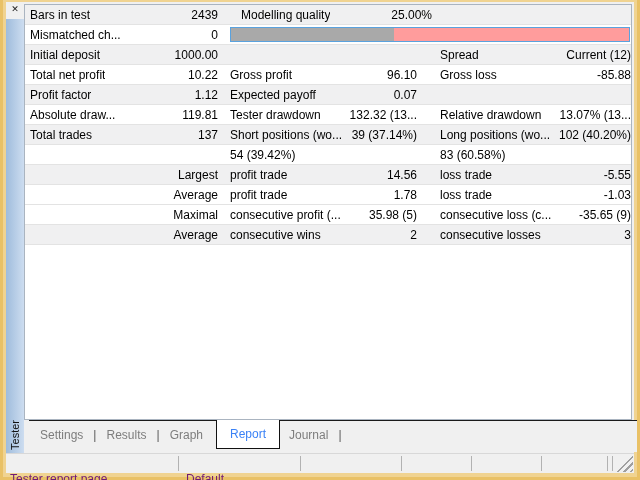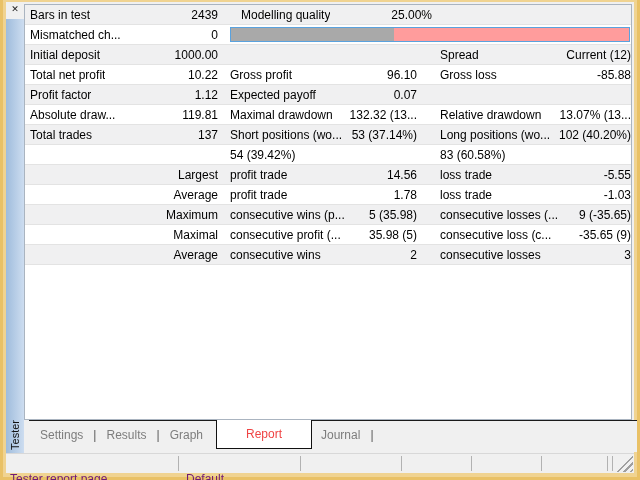--- a/index.html
+++ b/index.html
@@ -36,23 +36,23 @@
   .p3{width:214px;padding-left:23px;}
   .bar-outer{margin-left:12px;width:400px;height:15px;box-sizing:border-box;
     border:1px solid var(--bar-border,#5aa2de);display:flex;background:var(--bar-pink,#ff9c9c);}
   .bar-fill{height:100%;background:var(--bar-gray,#a9a9a9);}
 
   
   .tab-bar{position:absolute;left:23px;top:418px;width:608px;height:32px;box-sizing:border-box;
     background:#f0f0f0;border-top:1px solid #1a1a1a;display:flex;align-items:flex-start;}
   .tab{color:#7d7d7d;line-height:29px;padding:0 7px;cursor:pointer;white-space:nowrap;}
   .tab-sep{color:#5a5a5a;line-height:29px;margin:0 3px;}
-  .tab.active{position:relative;top:-1px;z-index:2;background:#fff;color:#ef4444;
+  .tab.active{position:relative;top:-1px;z-index:2;background:#fff;color:#3b82f6;
     border:1px solid #111;border-top:none;line-height:28px;height:29px;box-sizing:border-box;
-    padding:0 29px;margin-left:6px;margin-right:2px;}
+    padding:0 13px;margin-left:6px;margin-right:2px;}
   .tab:first-of-type{margin-left:4px;}
 
   
   .status-bar{position:absolute;left:0;right:0;bottom:0;height:20px;box-sizing:border-box;
     background:#f0f0f0;border-top:1px solid #d8d8d8;}
   .st-cell{position:absolute;top:16px;line-height:19px;white-space:nowrap;color:#701a75;}
   .st-sep{position:absolute;top:2px;bottom:2px;width:1px;background:#b2b2b2;}
   .grip{position:absolute;right:1px;bottom:1px;width:17px;height:17px;cursor:nwse-resize;
     background:repeating-linear-gradient(135deg,transparent 0 3px,#9f9f9f 3px 4.6px);
     clip-path:polygon(100% 0,100% 100%,0 100%);}
@@ -137,37 +137,37 @@
           <span class="val"></span>
         </div>
     </div>
 
     <div class="row">
       <div class="pair p1">
           <span class="lbl">Absolute draw...</span>
           <span class="val">119.81</span>
         </div>
       <div class="pair p2">
-          <span class="lbl">Maximal drawdown</span>
+          <span class="lbl">Tester drawdown</span>
           <span class="val">132.32 (13...</span>
         </div>
       <div class="pair p3">
           <span class="lbl">Relative drawdown</span>
           <span class="val">13.07% (13...</span>
         </div>
     </div>
 
     <div class="row alt">
       <div class="pair p1">
           <span class="lbl">Total trades</span>
           <span class="val">137</span>
         </div>
       <div class="pair p2">
           <span class="lbl">Short positions (wo...</span>
-          <span class="val">53 (37.14%)</span>
+          <span class="val">39 (37.14%)</span>
         </div>
       <div class="pair p3">
           <span class="lbl">Long positions (wo...</span>
           <span class="val">102 (40.20%)</span>
         </div>
     </div>
 
     <div class="row">
       <div class="pair p1">
           <span class="lbl"></span>
@@ -204,34 +204,20 @@
       <div class="pair p2">
           <span class="lbl">profit trade</span>
           <span class="val">1.78</span>
         </div>
       <div class="pair p3">
           <span class="lbl">loss trade</span>
           <span class="val">-1.03</span>
         </div>
     </div>
 
-    <div class="row alt">
-      <div class="pair p1">
-          <span class="lbl"></span>
-          <span class="val">Maximum</span>
-        </div>
-      <div class="pair p2">
-          <span class="lbl">consecutive wins (p...</span>
-          <span class="val">5 (35.98)</span>
-        </div>
-      <div class="pair p3">
-          <span class="lbl">consecutive losses (...</span>
-          <span class="val">9 (-35.65)</span>
-        </div>
-    </div>
 
     <div class="row">
       <div class="pair p1">
           <span class="lbl"></span>
           <span class="val">Maximal</span>
         </div>
       <div class="pair p2">
           <span class="lbl">consecutive profit (...</span>
           <span class="val">35.98 (5)</span>
         </div>

